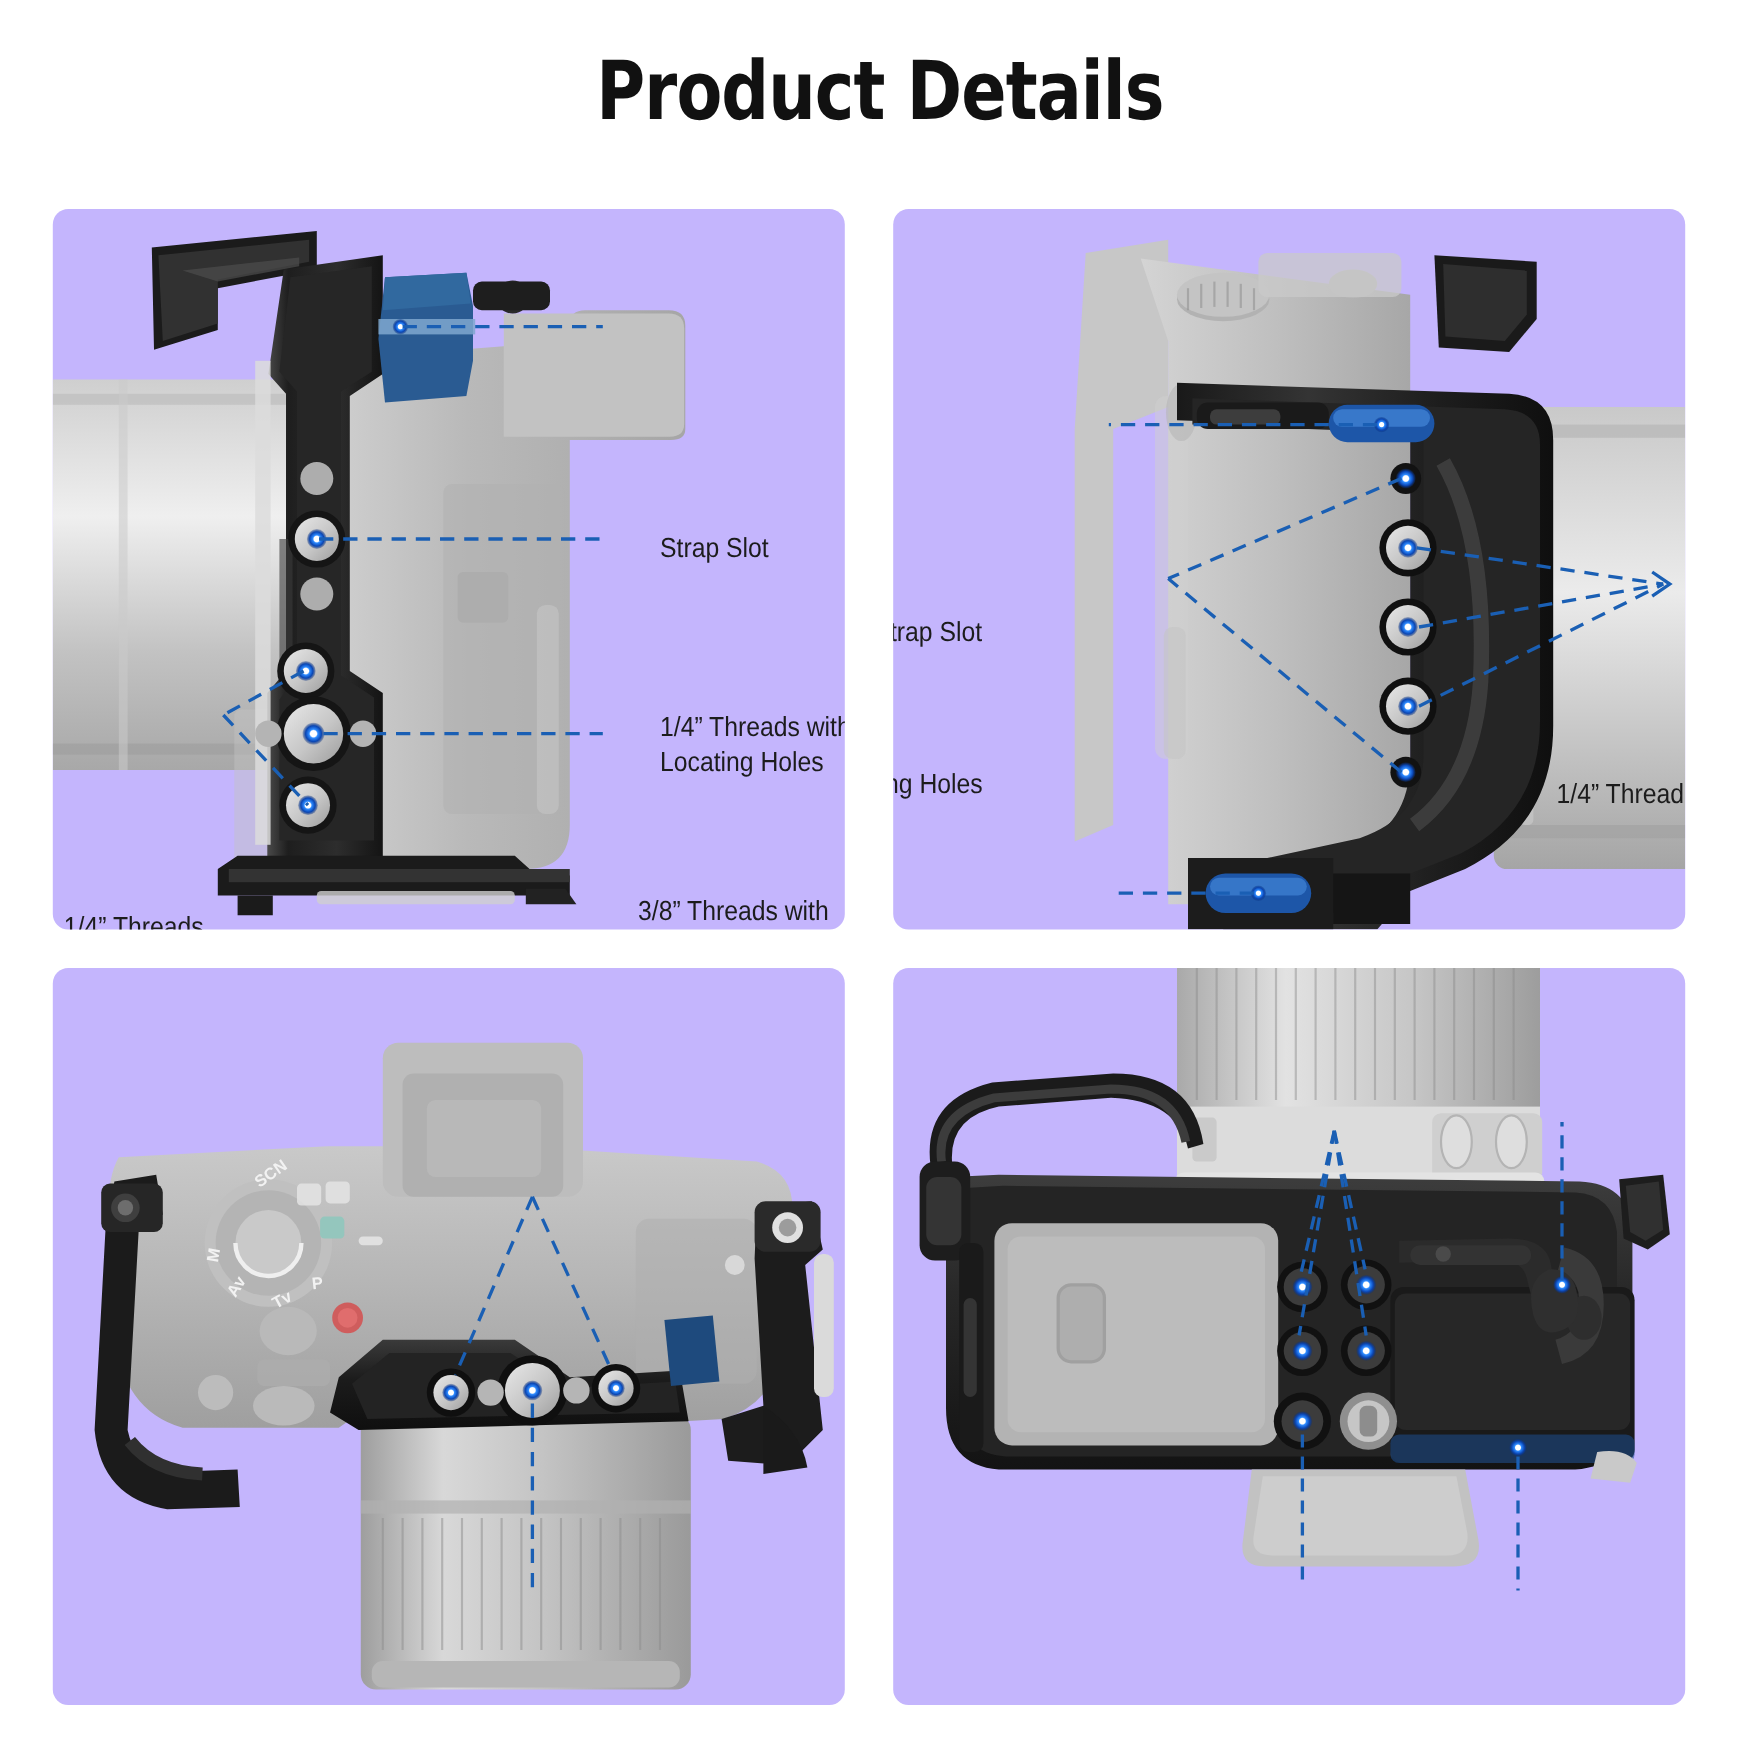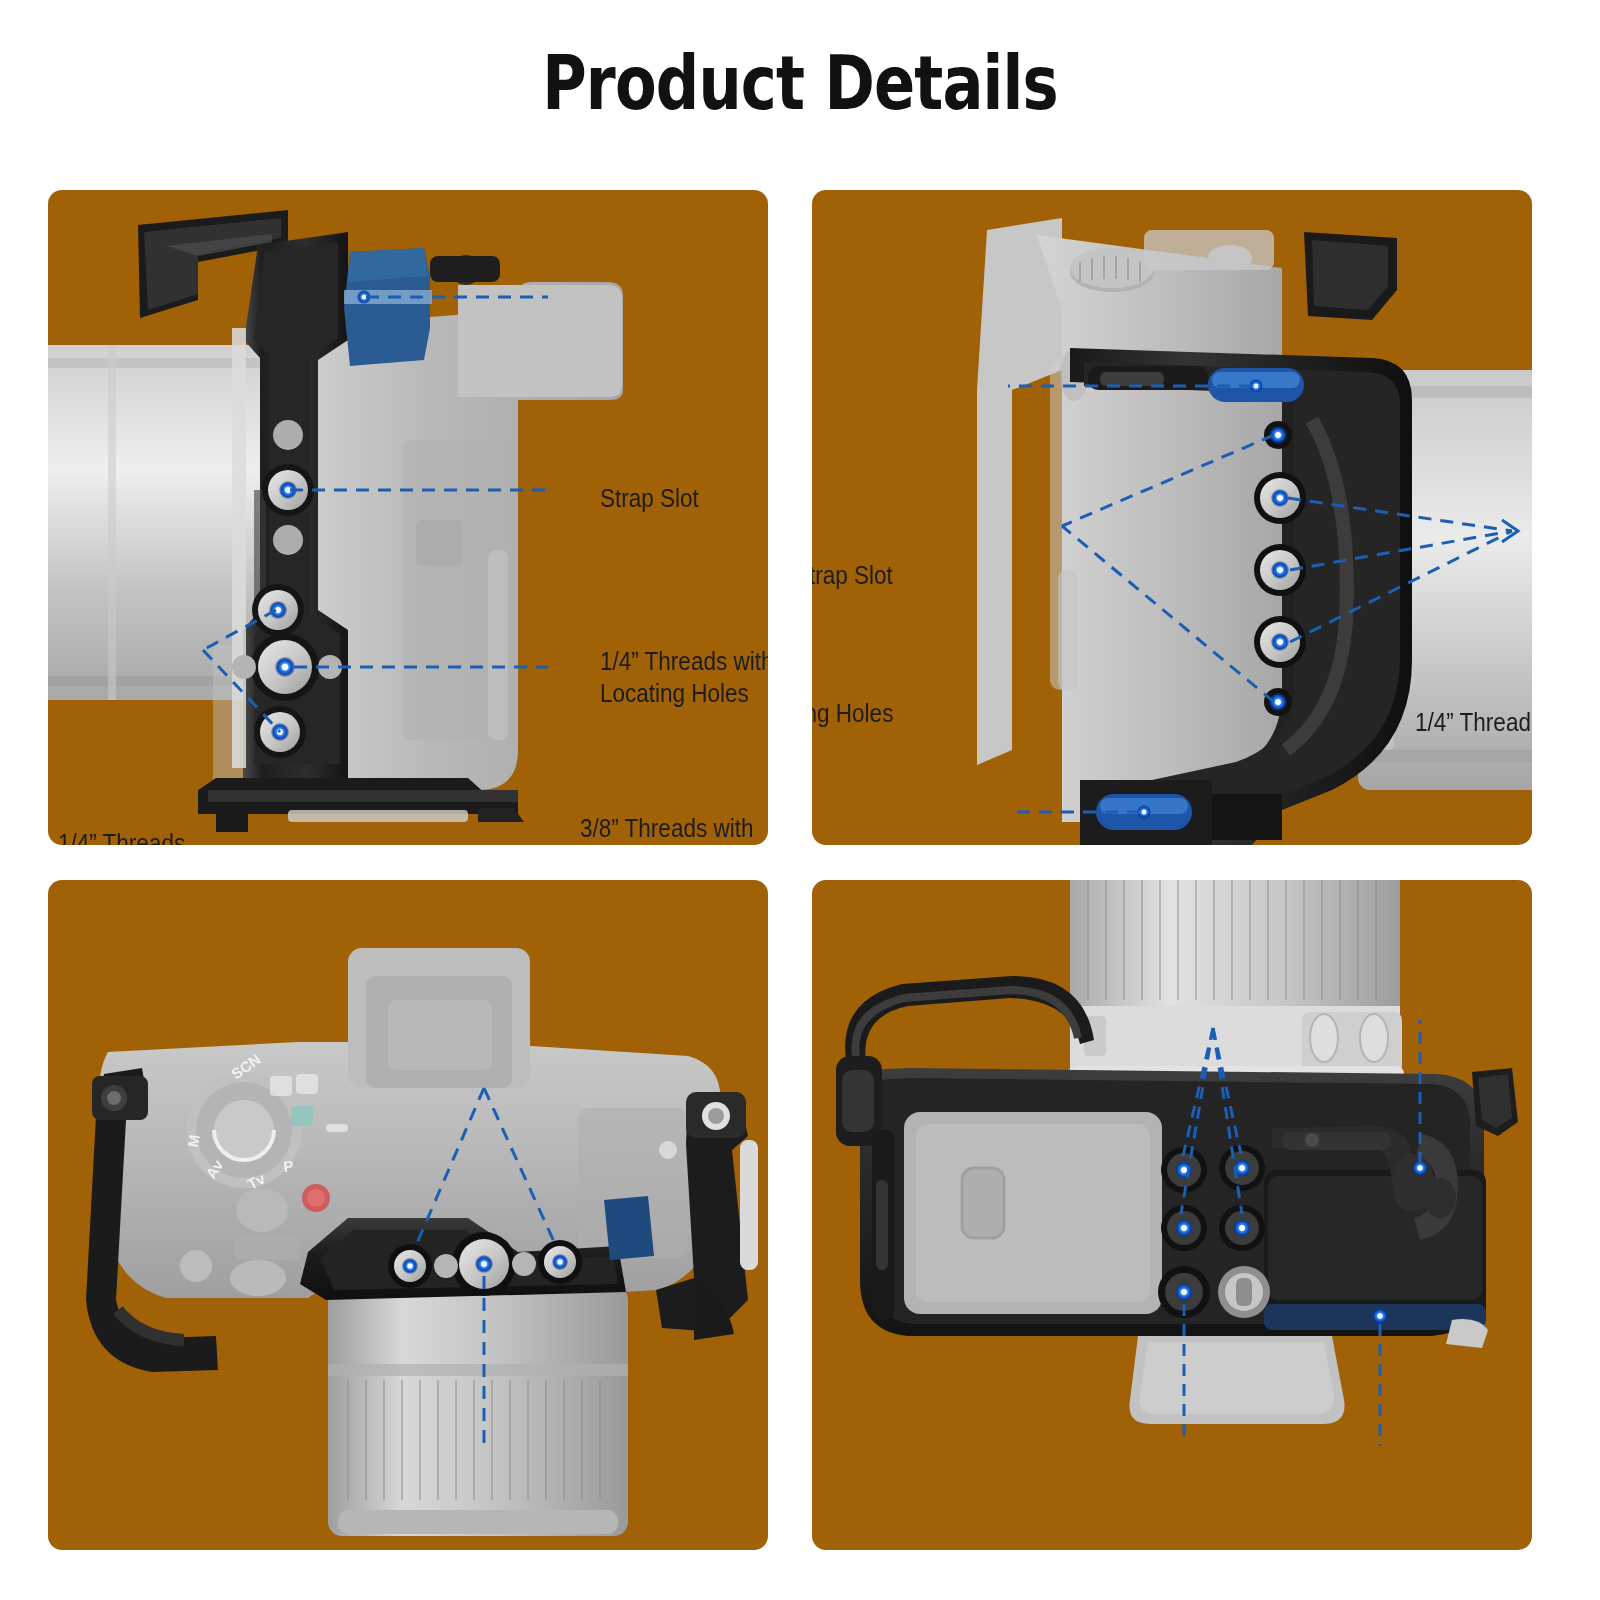--- a/index.html
+++ b/index.html
@@ -17,21 +17,21 @@
     text-align: center;
     font-family: "DejaVu Sans", sans-serif;
     font-size: 74px; font-weight: 700; letter-spacing: -1px;
     color: #111111;
     transform: scaleX(0.82); transform-origin: center top;
   }
 
   
   .panel {
     position: absolute;
-    background: #a16207;
+    background: #c4b5fd;
     border-radius: 14px;
     overflow: hidden;
   }
   #panel-1 { left: 48px;  top: 190px;  width: 720px; height: 655px; }
   #panel-2 { left: 812px; top: 190px;  width: 720px; height: 655px; }
   #panel-3 { left: 48px;  top: 880px;  width: 720px; height: 670px; }
   #panel-4 { left: 812px; top: 880px;  width: 720px; height: 670px; }
 
   .panel svg { position: absolute; left: 0; top: 0; width: 100%; height: 100%; display: block; }
 

